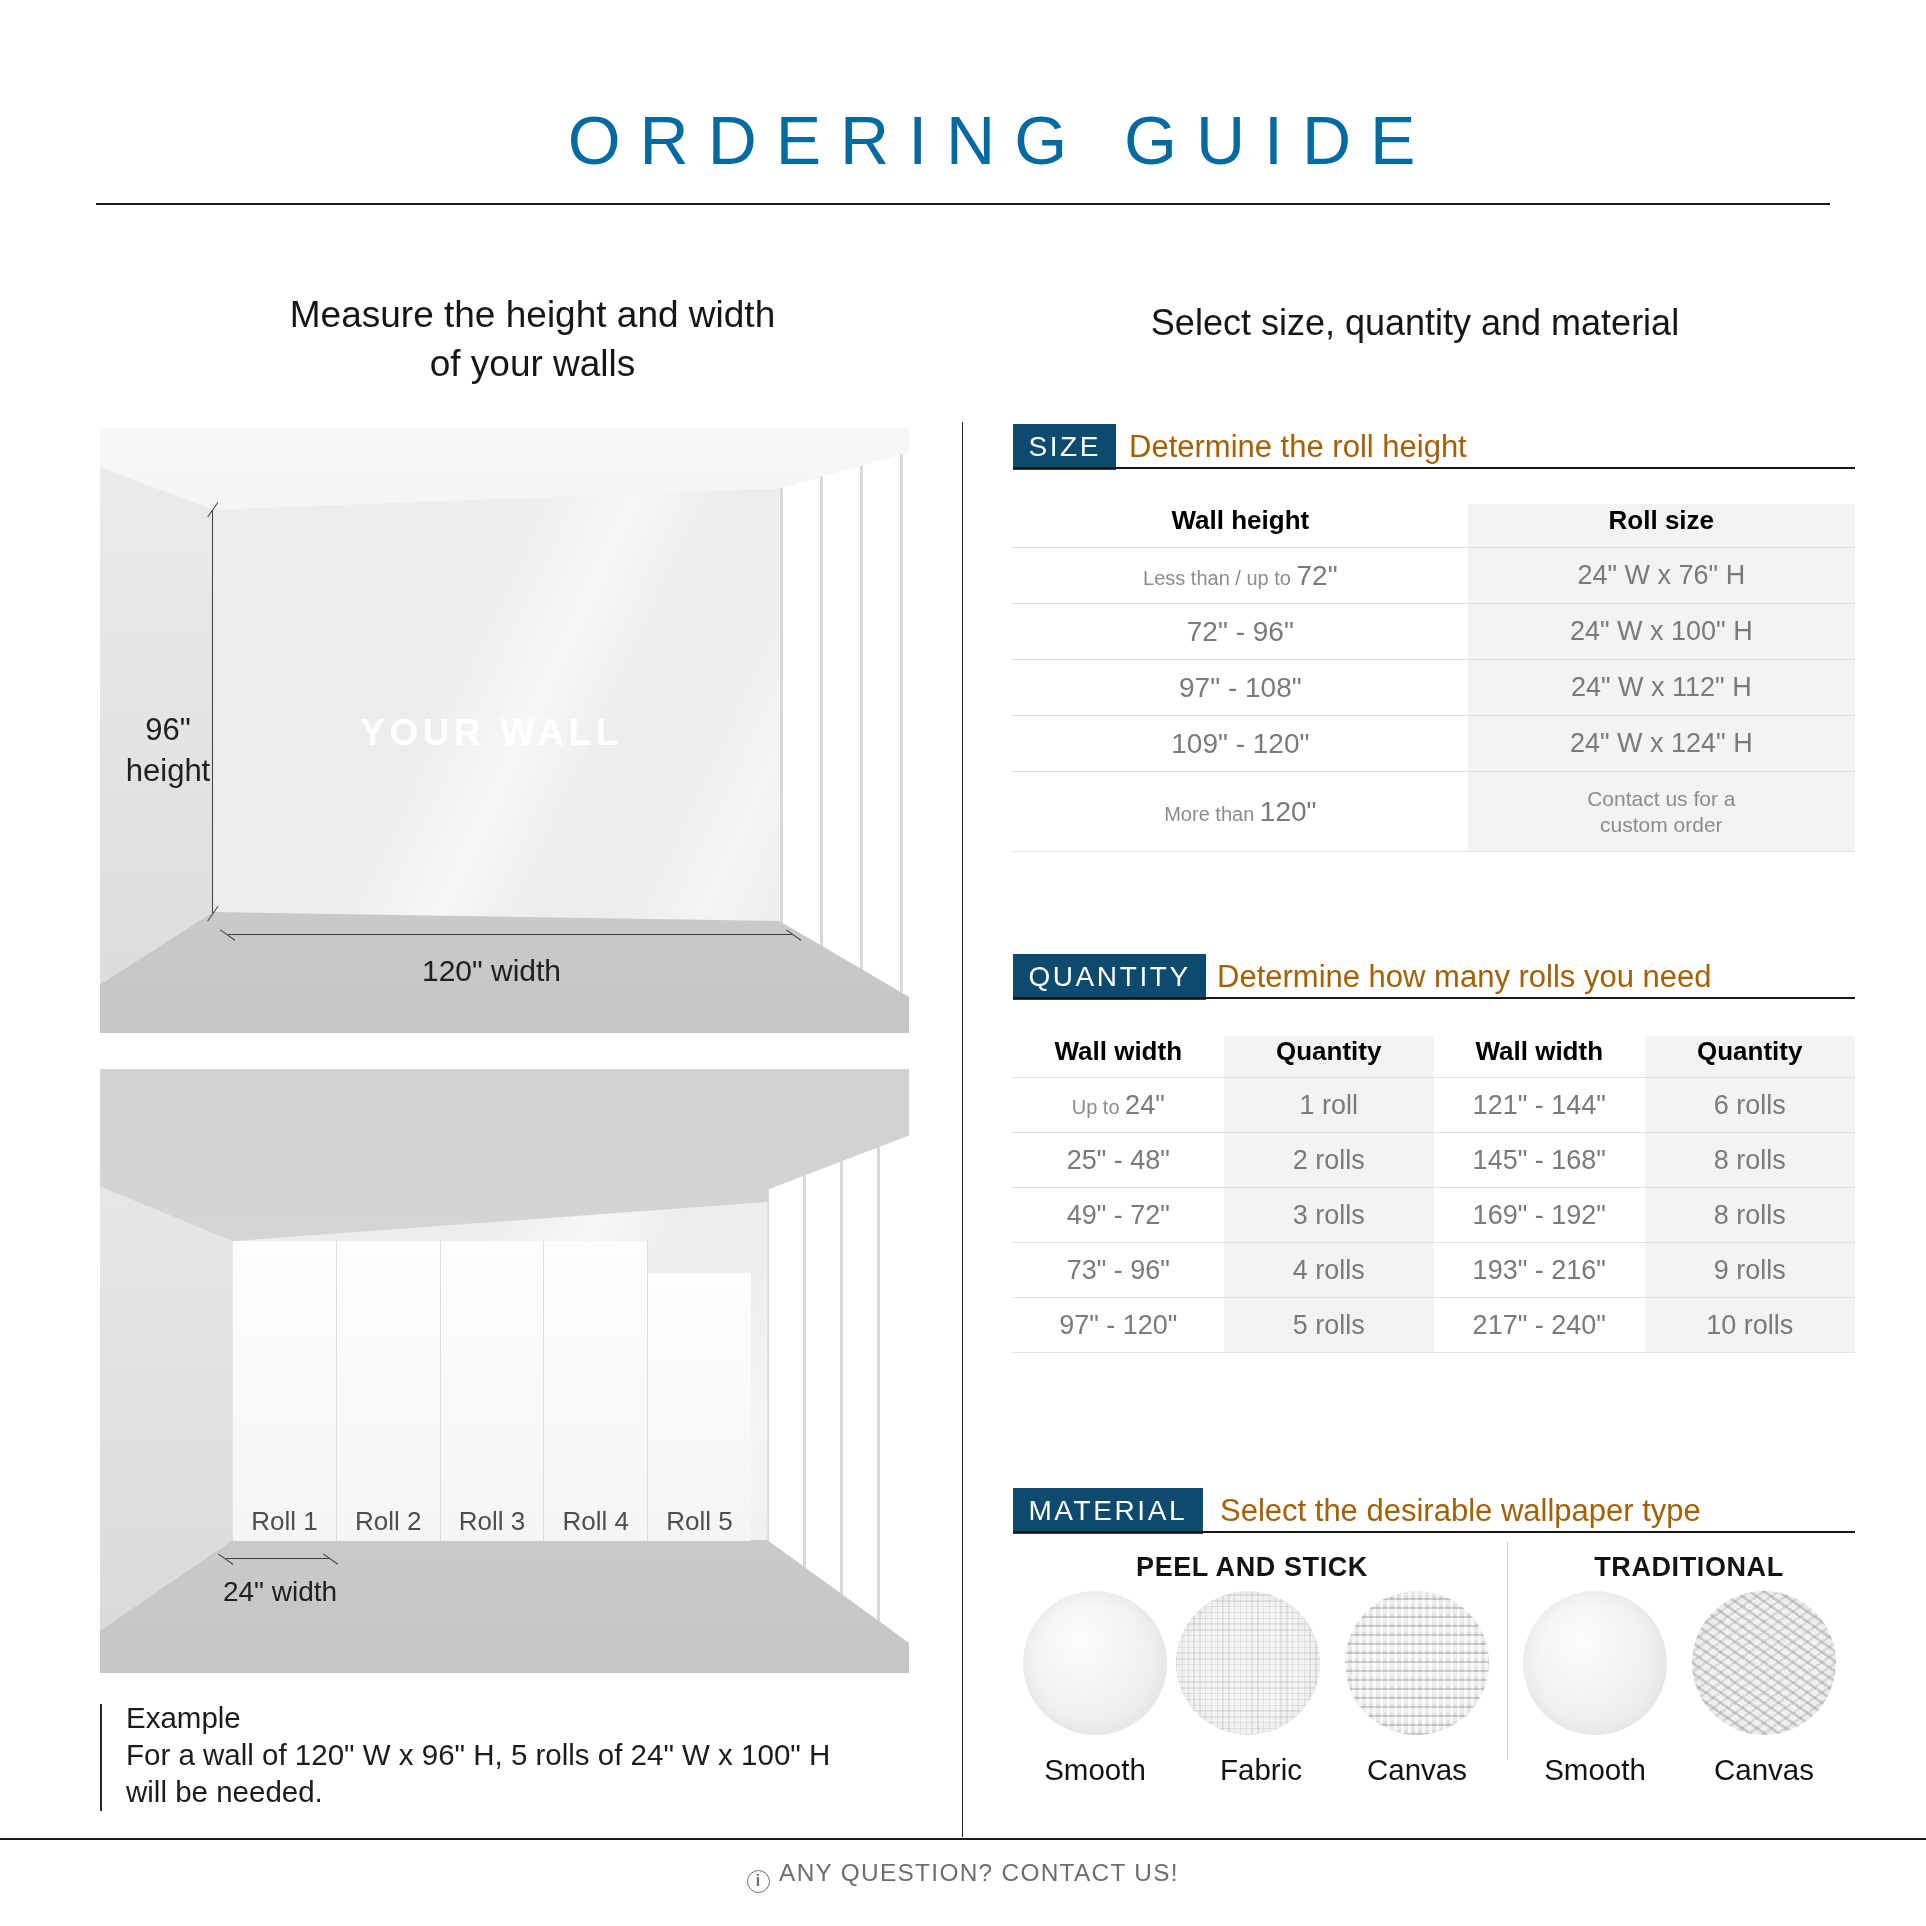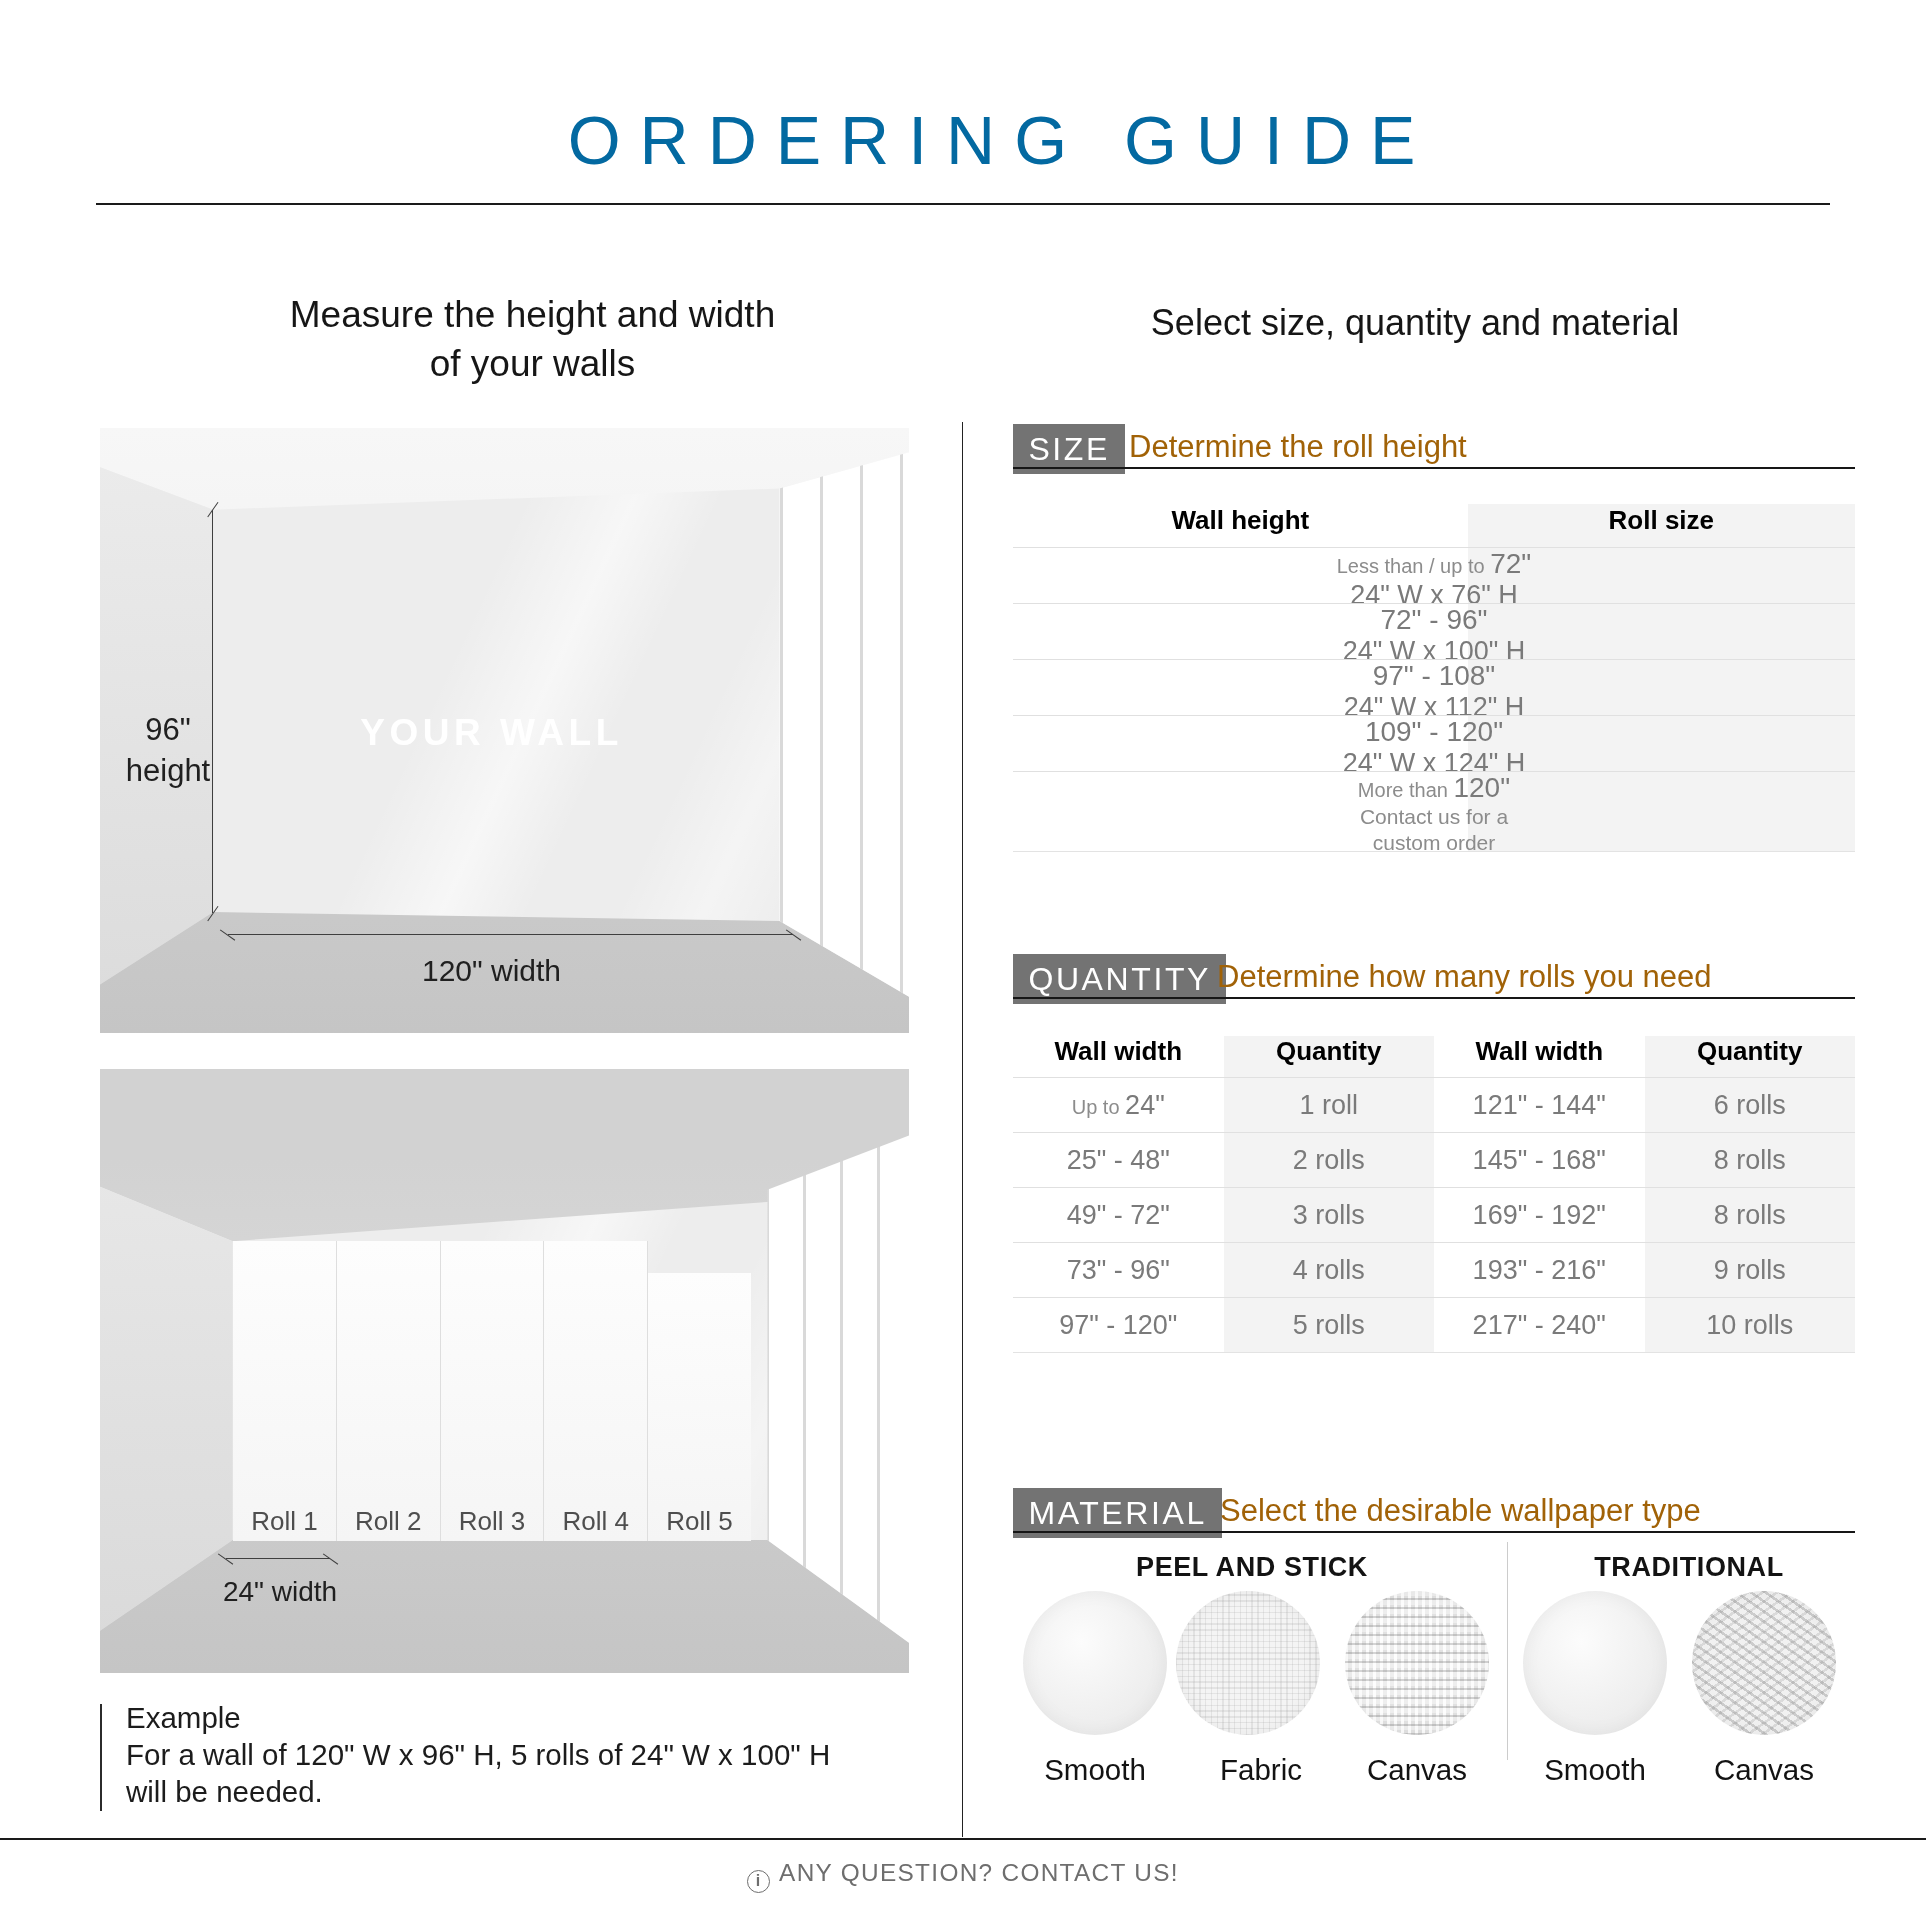--- a/index.html
+++ b/index.html
@@ -67,40 +67,40 @@
   .your-wall { position:absolute; left:0; top:284px; width:783px; text-align:center;
       font-size:37px; font-weight:700; letter-spacing:4.5px; color:#ffffff; }
   .lbl-width1 { position:absolute; left:199px; top:526px; width:385px; text-align:center; font-size:30px; color:#202020; }
   .lbl-width2 { position:absolute; left:39px; top:507px; width:282px; text-align:center; font-size:28px; color:#202020; }
 
   
   .exbar { position:absolute; left:100px; top:1704px; width:1.9px; height:107px; background:#2b2b2b; }
   .example { position:absolute; left:126px; top:1699px; width:796px; font-size:29.5px; line-height:37px; color:#1c1c1c; }
 
   
-  .badge { position:absolute; left:1013px; background:#737373; color:#ffffff; font-size:32px;
+  .badge { position:absolute; left:1013px; background:#0c4a6e; color:#ffffff; font-size:28px;
            letter-spacing:2.6px; padding:9px 15.4px; line-height:1; }
   .subtitle { position:absolute; font-size:31px; color:#a16207; }
   .section-rule { position:absolute; left:1013px; width:842px; height:1.9px; background:#161616; }
 
   
   .tbl { position:absolute; left:1013px; width:842px; border-bottom:1.3px solid #e3e3e3; }
   .colbg { position:absolute; top:10.3px; bottom:0; background:#f3f3f3; }
   .trow { position:relative; display:flex; align-items:center; }
   .trow.hdr { font-weight:700; font-size:26px; color:#000000; }
   .trow.data { border-top:1.3px solid #e0e0e0; color:#7a7a7a; }
   .c { text-align:center; }
   .c1 { width:54%; } .c2 { width:46%; }
   .q { width:25%; }
   .sm { font-size:20px; color:#8c8c8c; }
   .lg { font-size:28px; }
   .rollv { font-size:27px; }
   .contact { font-size:21px; line-height:26px; color:#8c8c8c; }
   #size-table .trow.hdr { height:53px; }
-  #size-table .trow.data { height:56px;flex-direction:column; }
+  #size-table .trow.data { height:56px; }
   #size-table .trow.lastrow { height:80px; }
   #qty-table .trow.hdr { height:51px; }
   #qty-table .trow.data { height:55px; }
   #qty-table .lg { font-size:27px; }
 
   .note { position:absolute; left:1013px; top:1382px; width:842px; text-align:center;
           font-size:21px; letter-spacing:1px; color:#4c4c4c; }
   .info { display:inline-block; width:23px; height:23px; border:1.9px solid #4c4c4c; border-radius:50%;
           font-size:16px; font-weight:700; line-height:20px; text-align:center; color:#4c4c4c;
           vertical-align:-4.5px; margin-right:9px; }

